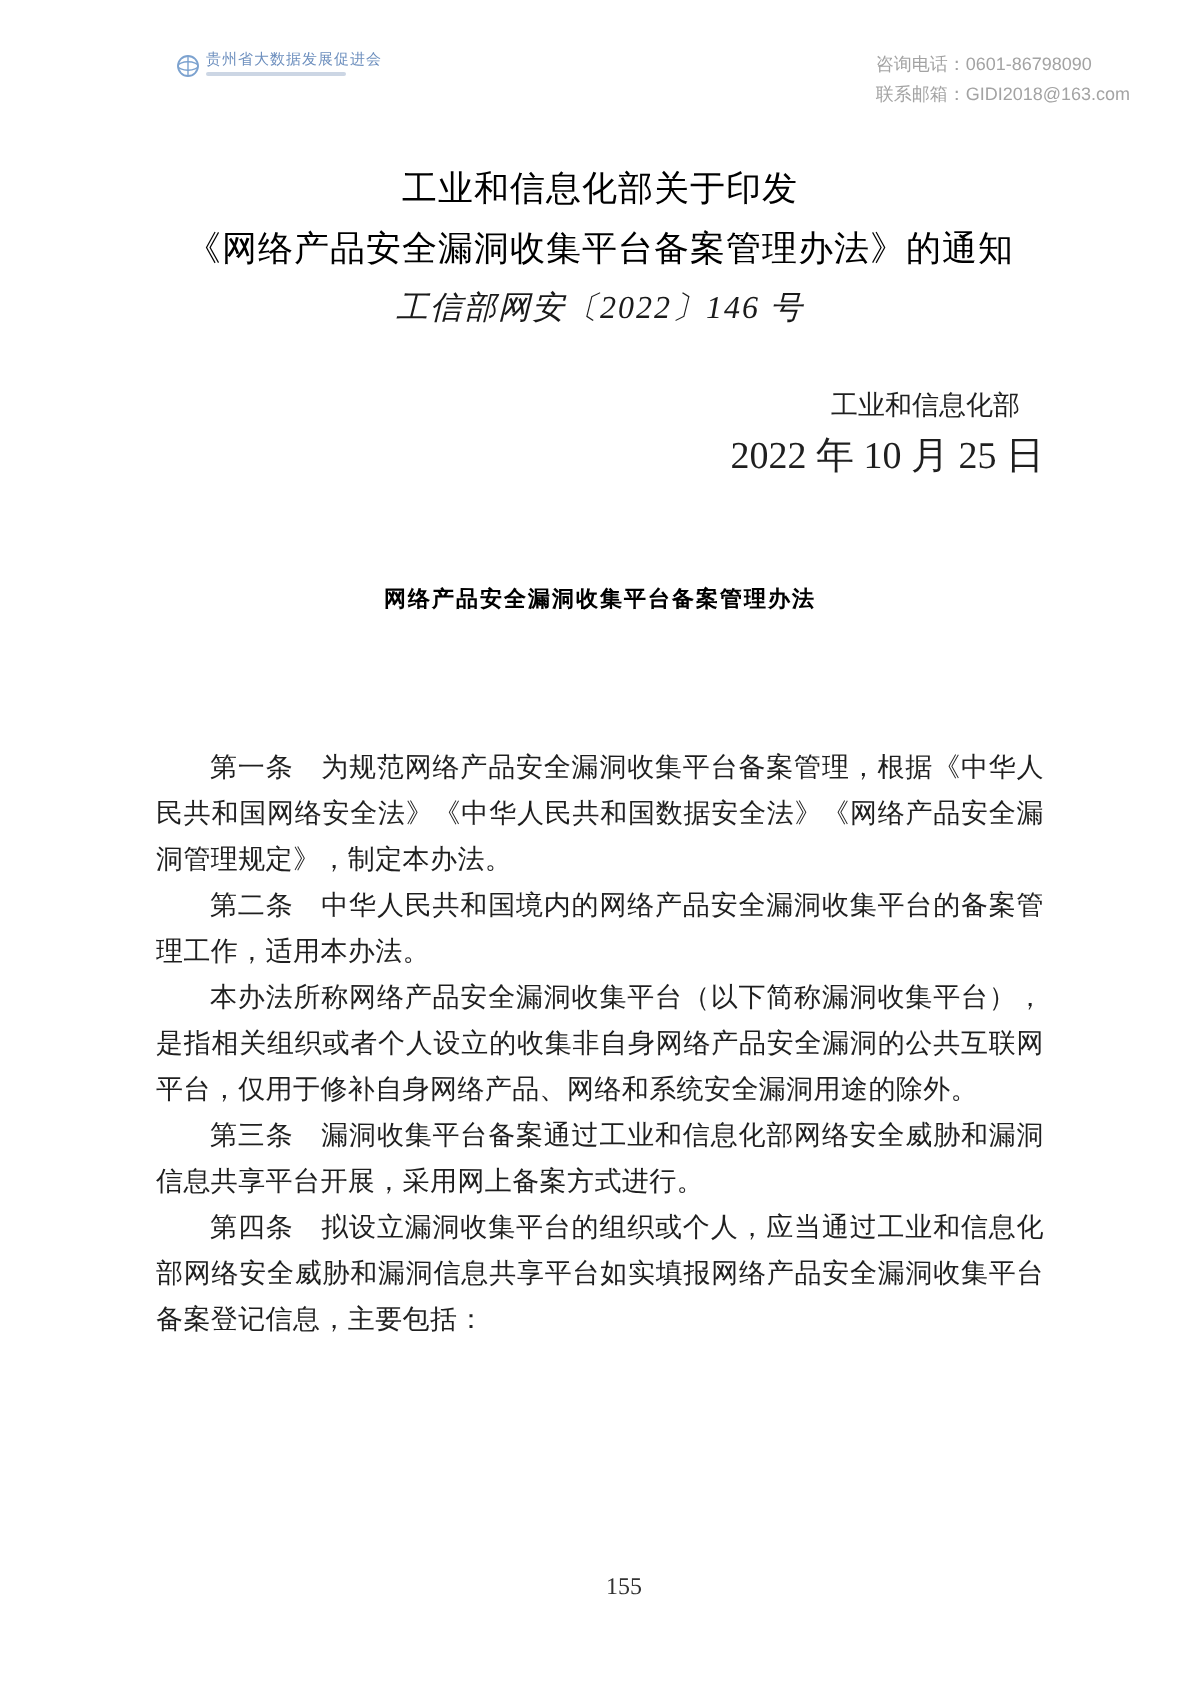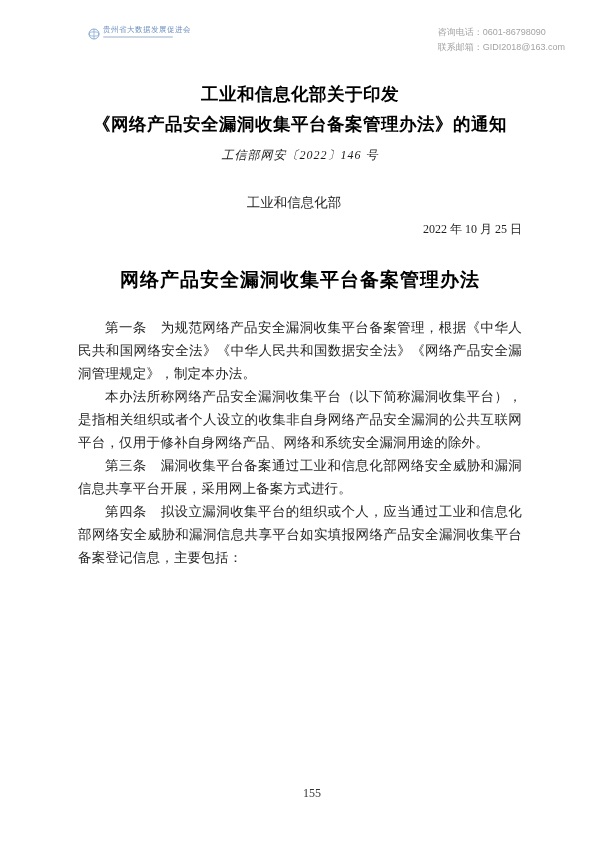--- a/index.html
+++ b/index.html
@@ -53,27 +53,27 @@
     line-height: 15px;
     color: #a3a3a3;
     text-align: left;
     white-space: nowrap;
   }
 
   
   .title-block { text-align: center; margin-top: 16px; }
   .title-line {
     font-size: 17.5px;
-    font-weight: bold;
+    font-weight: normal;
     line-height: 30px;
     color: #000;
     letter-spacing: 0.5px;
   }
   .doc-number {
-    font-size: 12px;
+    font-size: 16px;
     font-style: italic;
     line-height: 20px;
     margin-top: 6px;
     color: #1a1a1a;
     letter-spacing: 1px;
   }
 
   
   .content { margin: 0 78px; width: 444px; }
   .notice-body { margin-top: 28px; }
@@ -84,39 +84,38 @@
     text-align: justify;
     letter-spacing: 0.2px;
   }
   p.doc-par.indent { text-indent: 2em; }
 
   .signature { margin-top: 25px; text-align: right; }
   .signature .signer {
     font-size: 13.5px;
     line-height: 26px;
     padding-right: 12px;
-    text-align: center;
   }
   .signature .sign-date {
-    font-size: 12px;
+    font-size: 19px;
     line-height: 26px;
     padding-right: 0;
   }
 
   
   .measures-heading {
-    margin-top: 26px;
+    margin-top: 46px;
     text-align: center;
-    font-size: 19px;
+    font-size: 11px;
     font-weight: bold;
     line-height: 24px;
     color: #000;
     letter-spacing: 1px;
   }
-  .articles { margin-top: 24px; font-family: Liberation Serif, serif; }
+  .articles { margin-top: 60px; font-family: Liberation Serif, serif; }
 
   
   .page-number {
     position: absolute;
     top: 786px;
     left: 12px;
     width: 100%;
     text-align: center;
     font-size: 12px;
     color: #333;
@@ -159,20 +158,21 @@
 
     <div class="signature">
       <div class="signer">工业和信息化部</div>
       <div class="sign-date">2022 年 10 月 25 日</div>
     </div>
 
     <div class="measures-heading">网络产品安全漏洞收集平台备案管理办法</div>
 
     <div class="articles">
       <p class="doc-par indent">第一条　为规范网络产品安全漏洞收集平台备案管理，根据《中华人民共和国网络安全法》《中华人民共和国数据安全法》《网络产品安全漏洞管理规定》，制定本办法。</p>
+      <p class="doc-par indent">第二条　中华人民共和国境内的网络产品安全漏洞收集平台的备案管理工作，适用本办法。</p>
       <p class="doc-par indent">本办法所称网络产品安全漏洞收集平台（以下简称漏洞收集平台），是指相关组织或者个人设立的收集非自身网络产品安全漏洞的公共互联网平台，仅用于修补自身网络产品、网络和系统安全漏洞用途的除外。</p>
       <p class="doc-par indent">第三条　漏洞收集平台备案通过工业和信息化部网络安全威胁和漏洞信息共享平台开展，采用网上备案方式进行。</p>
       <p class="doc-par indent">第四条　拟设立漏洞收集平台的组织或个人，应当通过工业和信息化部网络安全威胁和漏洞信息共享平台如实填报网络产品安全漏洞收集平台备案登记信息，主要包括：</p>
     </div>
   </div>
 
   <div class="page-number">155</div>
 
 </div>
 

